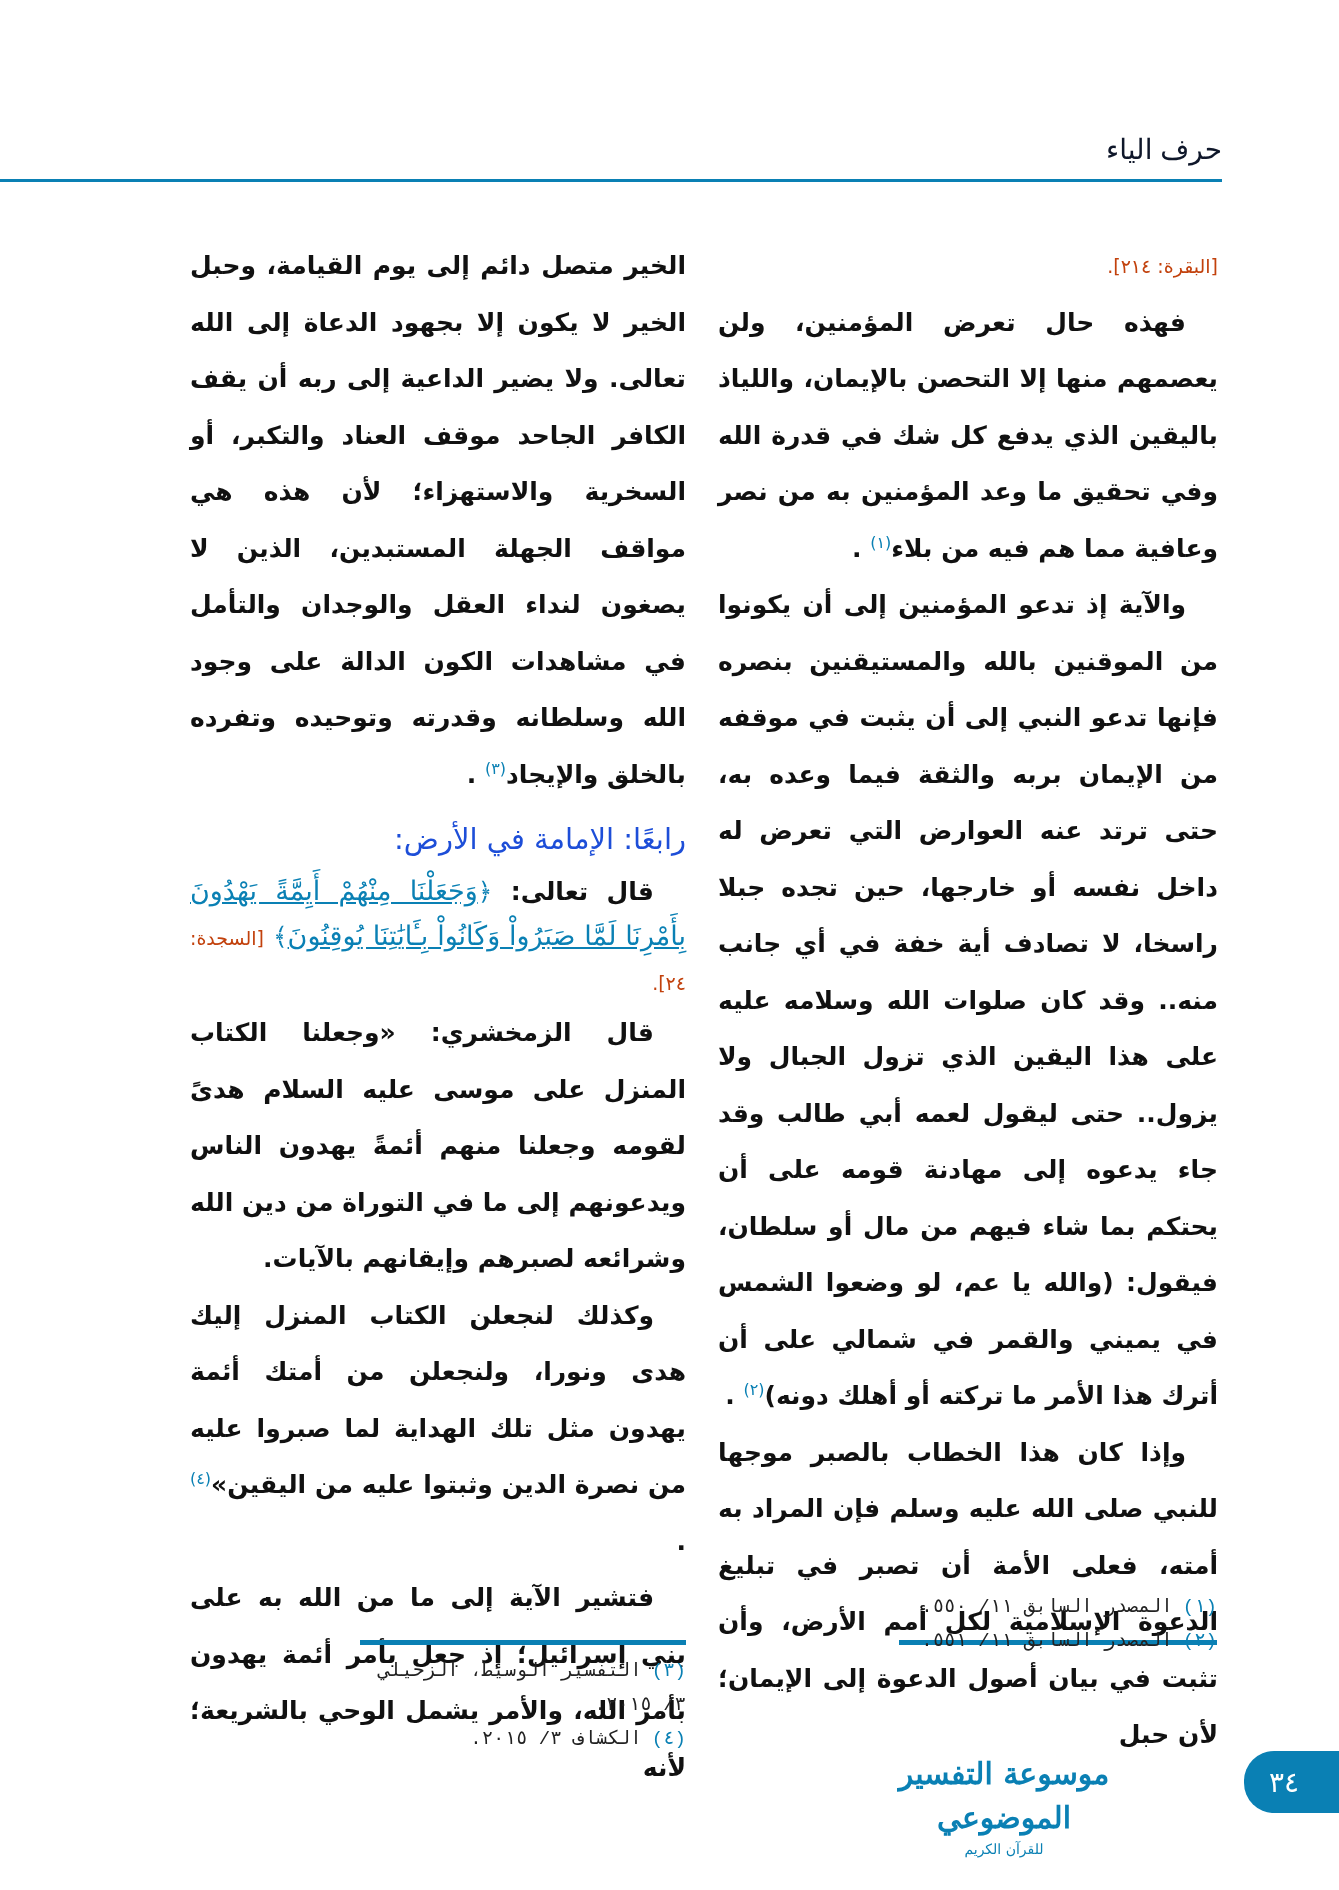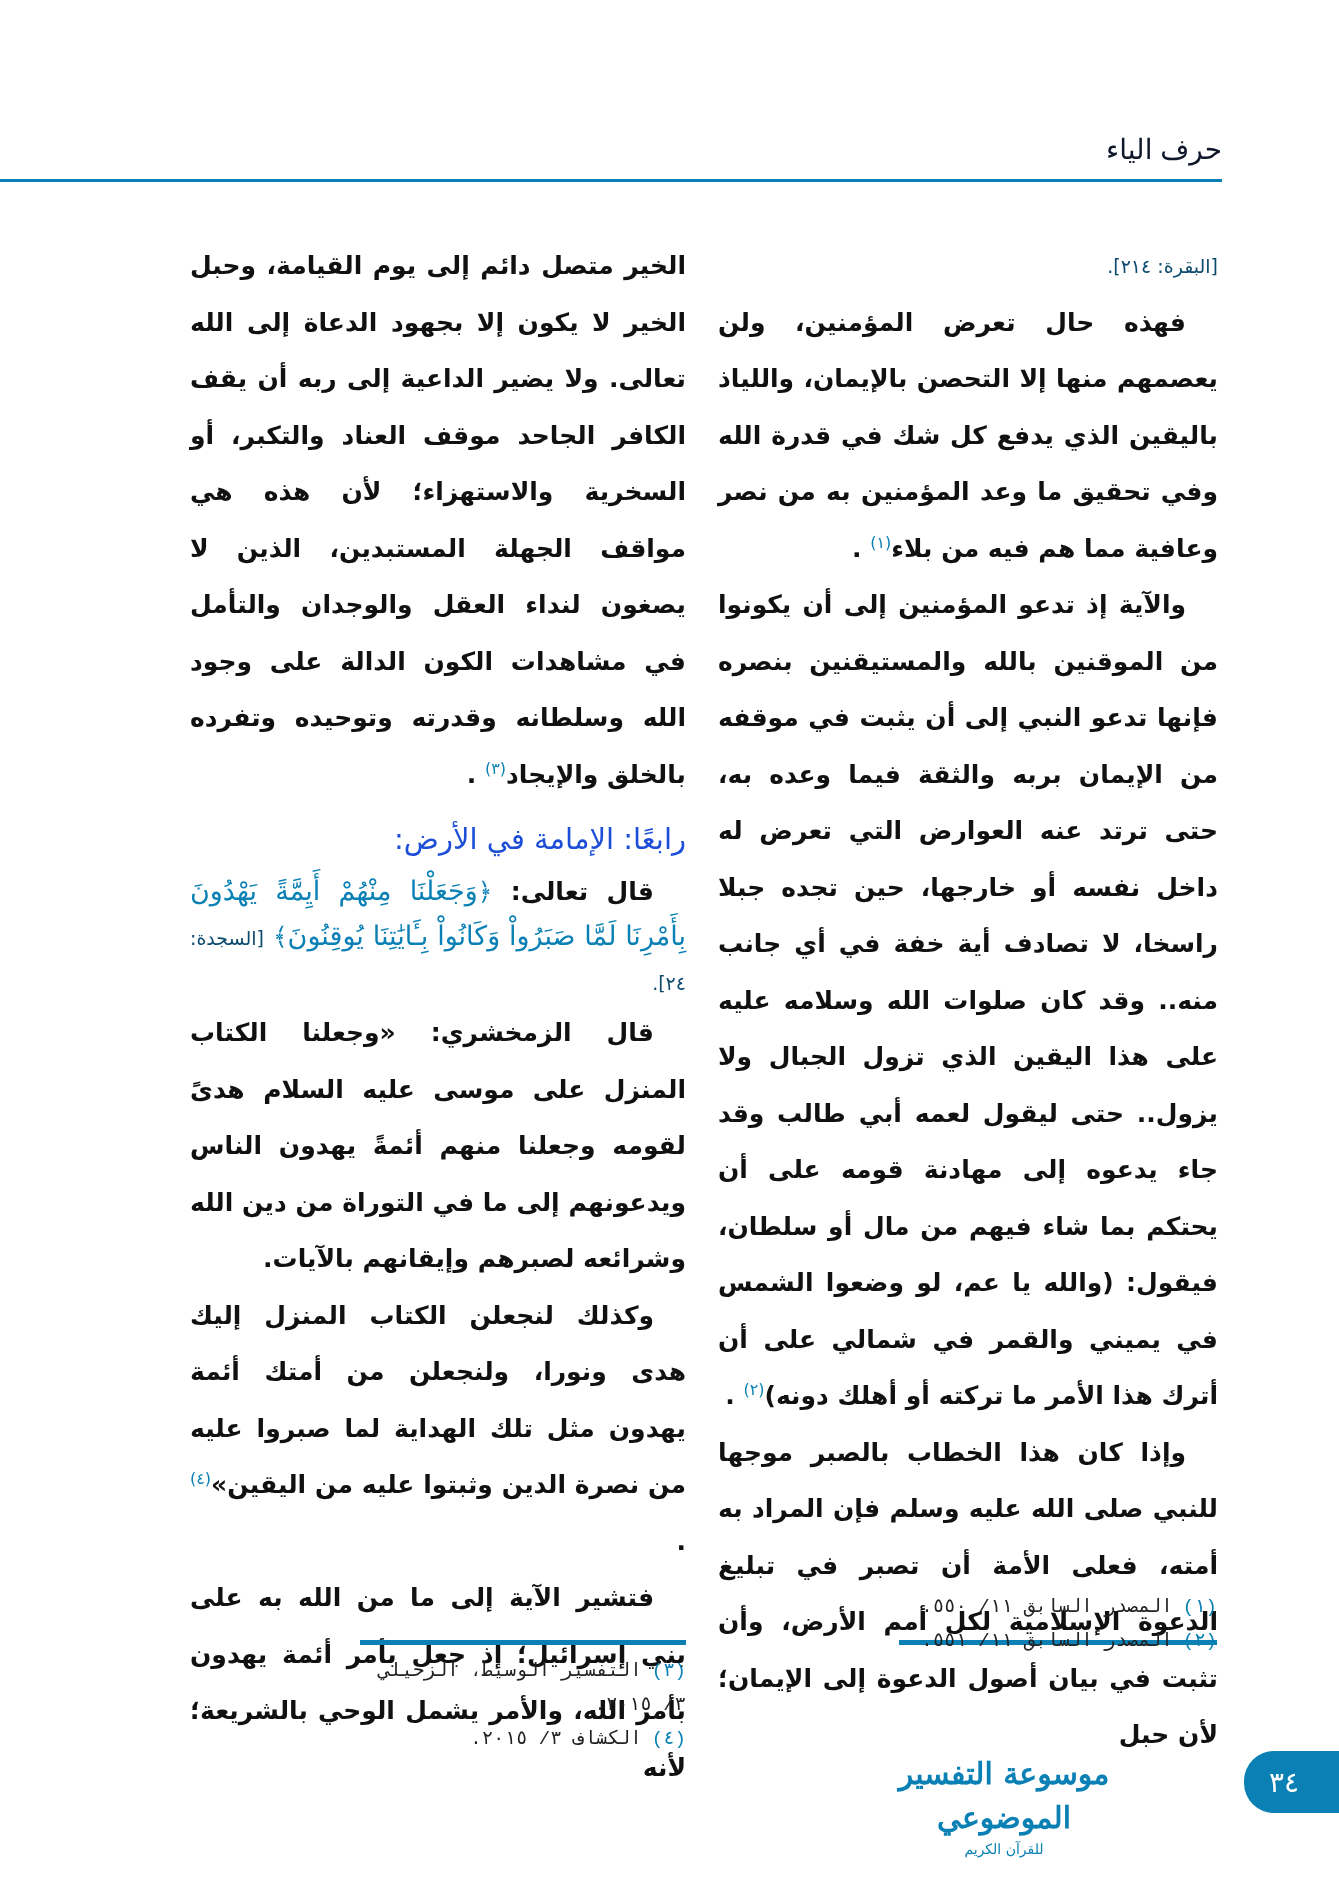--- a/index.html
+++ b/index.html
@@ -7,24 +7,24 @@
          font-family: "DejaVu Sans", sans-serif; color: #111; }
   .header-title { position: absolute; top: 128px; right: 117px; color: #0f172a;
          font-family: Liberation Sans, sans-serif; font-size: 28px; direction: rtl; line-height: 44px; }
   .header-rule { position: absolute; top: 179px; left: 0; width: 1222px; height: 3px; background: #0a80b4; }
   .col { position: absolute; direction: rtl; text-align: justify; text-align-last: right;
          font-family: "DejaVu Sans", sans-serif; font-weight: bold; font-size: 25px; line-height: 56.5px; }
   .col-right { top: 238px; left: 718px; width: 500px; }
   .col-left  { top: 238px; left: 190px; width: 496px; }
   .p { margin: 0; }
   .indent { text-indent: 32px; }
-  .cite { font-weight: normal; font-size: 19px; color: #0c4a6e; }
+  .cite { font-weight: normal; font-size: 19px; color: #c2410c; }
   .sup { color: #0a80b4; font-weight: normal; font-size: 16px; vertical-align: super; line-height: 0; }
   .heading { color: #1d4ed8; font-weight: normal; font-size: 29px; line-height: 60px; margin: 6px 0 0; text-align: right; }
-  .verse { color: #0a80b4; font-family: "DejaVu Serif", serif; font-weight: normal; font-size: 27px; }
+  .verse { color: #0a80b4; font-family: "DejaVu Serif", serif; font-weight: normal; font-size: 27px; text-decoration: underline; }
   .orn { color: #0a80b4; font-weight: normal; }
   .fn-rule { position: absolute; top: 1640px; height: 5px; background: #0a80b4; }
   .fn-rule-right { left: 899px; width: 318px; }
   .fn-rule-left { left: 360px; width: 326px; }
   .footnotes { position: absolute; direction: rtl; font-size: 19px; line-height: 34px; font-weight: normal; color: #222; font-family: Liberation Mono, monospace; }
   .footnotes-right { top: 1590px; right: 122px; width: 320px; }
   .footnotes-left { top: 1654px; right: 653px; width: 330px; }
   .fn-num { color: #0a80b4; margin-left: 10px; }
   .page-badge { position: absolute; top: 1751px; left: 1244px; width: 100px; height: 62px;
          background: #0a80b4; border-radius: 30px 0 0 30px; color: #fff; font-size: 28px;

